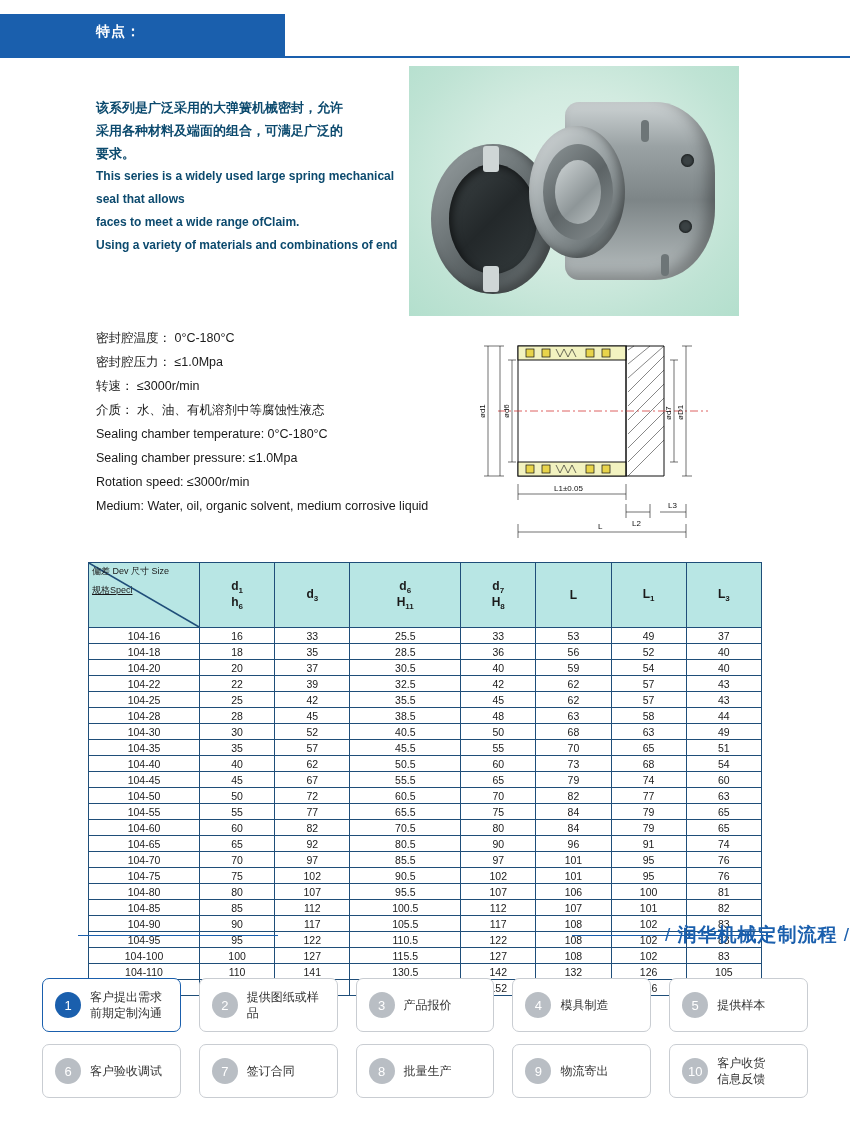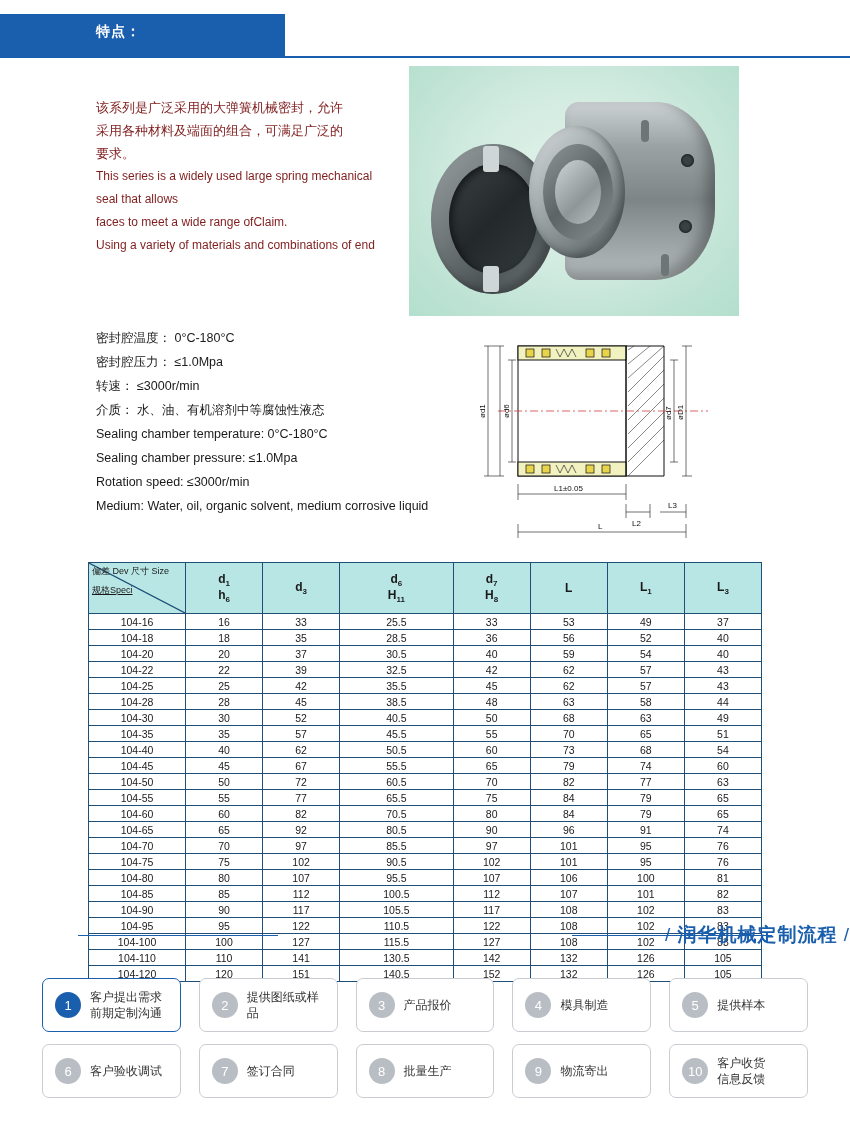--- a/index.html
+++ b/index.html
@@ -28,21 +28,21 @@
     position:absolute;left:96px;top:9px;
     font-size:14px;font-weight:bold;color:#fff;letter-spacing:1px;
   }
   .header-underline{
     position:absolute;left:0;top:42px;width:850px;height:2px;background:#1a5fad;
   }
 
   
   .intro{
     position:absolute;left:96px;top:96px;width:320px;
-    font-size:12.5px;line-height:23px;color:#7f1d1d;
+    font-size:12.5px;line-height:23px;color:#0c4a6e;font-weight:bold;
   }
   .intro .cn{font-size:13px;}
   .intro .en{font-size:12px;}
 
   
   .photo{
     position:absolute;left:409px;top:66px;width:330px;height:250px;
     background:radial-gradient(ellipse at 50% 45%, #e2f3ec 0%, #d2ebe0 45%, #bfe3d4 75%, #b3dfcd 100%);
     overflow:hidden;
   }
@@ -113,21 +113,21 @@
   }
   table.spec th, table.spec td{
     border:1px solid #1f4e79;
     padding:0;height:15px;
   }
   table.spec thead th{
     background:#b8e6e4;height:40px;font-size:12px;font-weight:bold;
   }
   table.spec thead th.corner{
     position:relative;font-weight:normal;font-size:9px;text-align:left;
-    padding:5px;
+    padding:12px;
   }
   .corner-top{position:absolute;left:3px;top:2px;}
   .corner-bot{position:absolute;left:3px;top:21px;text-decoration:underline;}
   .corner-line{
     position:absolute;left:0;top:0;width:100%;height:100%;
   }
   table.spec tbody td{background:#fff;}
   sub{font-size:8px;}
 
   

